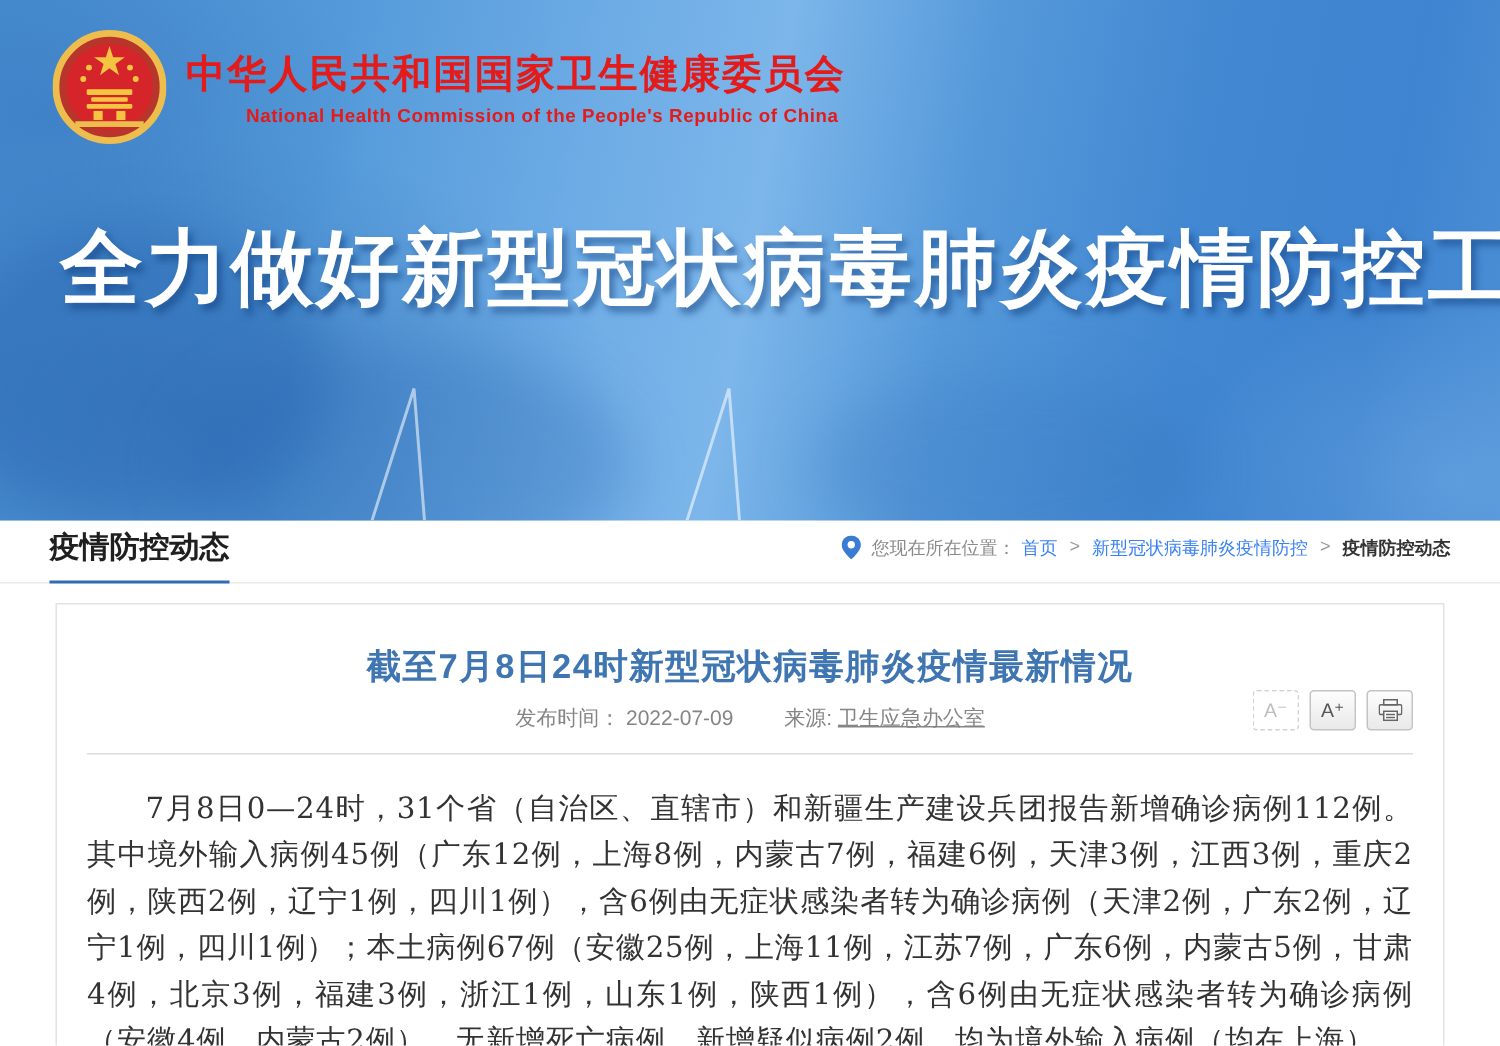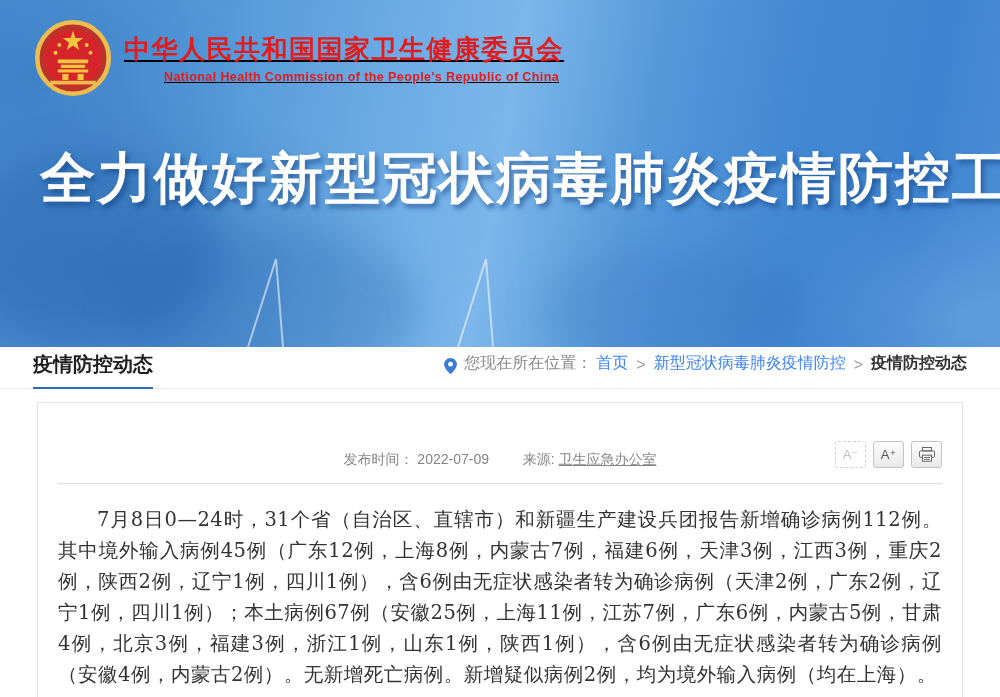--- a/index.html
+++ b/index.html
@@ -14,21 +14,21 @@
     background:
       radial-gradient(420px 260px at 12% 78%, rgba(28,80,150,0.30), rgba(28,80,150,0) 70%),
       radial-gradient(300px 200px at 4% 22%, rgba(30,90,165,0.28), rgba(30,90,165,0) 70%),
       radial-gradient(260px 180px at 97% 92%, rgba(120,175,230,0.45), rgba(120,175,230,0) 70%),
       linear-gradient(100deg,#4a8fd2 0%,#549ada 22%,#6fadE6 40%,#7cb6ea 50%,#5599da 63%,#4187d1 78%,#3f84d0 90%,#4c90d6 100%);
   }
   .banner .blob{position:absolute;border-radius:50%;filter:blur(18px);}
   .blob.b1{left:-40px;top:150px;width:260px;height:200px;background:rgba(32,92,168,0.35);}
   .blob.b2{left:120px;top:230px;width:300px;height:160px;background:rgba(40,100,175,0.28);}
   .blob.b3{left:540px;top:250px;width:260px;height:120px;background:rgba(48,108,180,0.22);}
-  .site-header{position:absolute;left:35px;top:20px;display:flex;align-items:center;text-decoration:underline;}
+  .site-header{position:absolute;left:35px;top:20px;display:flex;align-items:center;}
   .emblem{width:76px;height:76px;flex:0 0 auto;}
   .site-title-block{margin-left:13px;}
   .site-title{
     color:#e31b1b;font-size:26px;font-weight:bold;letter-spacing:1.5px;
     line-height:34px;margin:0;
   }
   .site-subtitle{
     color:#e31b1b;font-size:12.5px;font-weight:bold;letter-spacing:0.4px;margin-top:4px;padding-left:40px;
   }
   .slogan{
@@ -42,37 +42,37 @@
   .section-bar{
     box-sizing:border-box;width:1000px;height:42px;padding:0 33px;
     display:flex;align-items:flex-end;justify-content:space-between;
     border-bottom:1px solid #eaeaea;background:#ffffff;
   }
   .section-title{
     font-size:20px;font-weight:bold;color:#1f1f1f;
     padding-bottom:9px;border-bottom:2px solid #2e6cb5;margin-bottom:-1px;
   }
   .breadcrumb{
-    display:flex;align-items:flex-end;font-size:16px;color:#8a8a8a;
+    display:flex;align-items:flex-start;font-size:12px;color:#8a8a8a;
     padding-bottom:14px;
   }
   .breadcrumb .pin{width:13px;height:16px;margin-right:7px;}
   .breadcrumb a{color:#3b82f6;text-decoration:none;margin:0 4px;cursor:pointer;}
   .breadcrumb .sep{margin:0 4px;color:#9a9a9a;}
   .breadcrumb .current{color:#333;font-weight:bold;margin-left:4px;}
   
   .article-card{
     box-sizing:border-box;margin:13px 37px 0 37px;width:926px;height:680px;
     border:1px solid #e3e3e3;background:#fff;padding:24px 20px 0 20px;
   }
   .article-title{
     text-align:center;color:#3f76b2;font-size:23px;font-weight:600;
     letter-spacing:1px;margin:2px 0 0 0;
   }
-  .article-meta-row{position:relative;height:42px;margin-top:14px;}
+  .article-meta-row{position:relative;height:42px;margin-top:0;}
   .article-meta{
     position:absolute;left:0;right:0;top:10px;text-align:center;
     font-size:14px;color:#858585;
   }
   .article-meta .gap{display:inline-block;width:26px;}
   .source-link{color:#858585;text-decoration:underline;cursor:pointer;}
   .toolbar{position:absolute;right:0;top:0;display:flex;}
   .tbtn{
     box-sizing:border-box;width:31px;height:27px;margin-left:7px;border-radius:3px;
     display:flex;align-items:center;justify-content:center;
@@ -138,20 +138,21 @@
     <span>您现在所在位置：</span>
     <a>首页</a>
     <span class="sep">&gt;</span>
     <a>新型冠状病毒肺炎疫情防控</a>
     <span class="sep">&gt;</span>
     <span class="current">疫情防控动态</span>
   </div>
 </div>
 
 <div class="article-card">
+  <h2 class="article-title">截至7月8日24时新型冠状病毒肺炎疫情最新情况</h2>
 
   <div class="article-meta-row">
     <div class="article-meta">
       <span>发布时间：</span>
       <span>2022-07-09</span>
       <span class="gap"></span>
       <span>来源:</span>
       <a class="source-link">卫生应急办公室</a>
     </div>
     <div class="toolbar">

